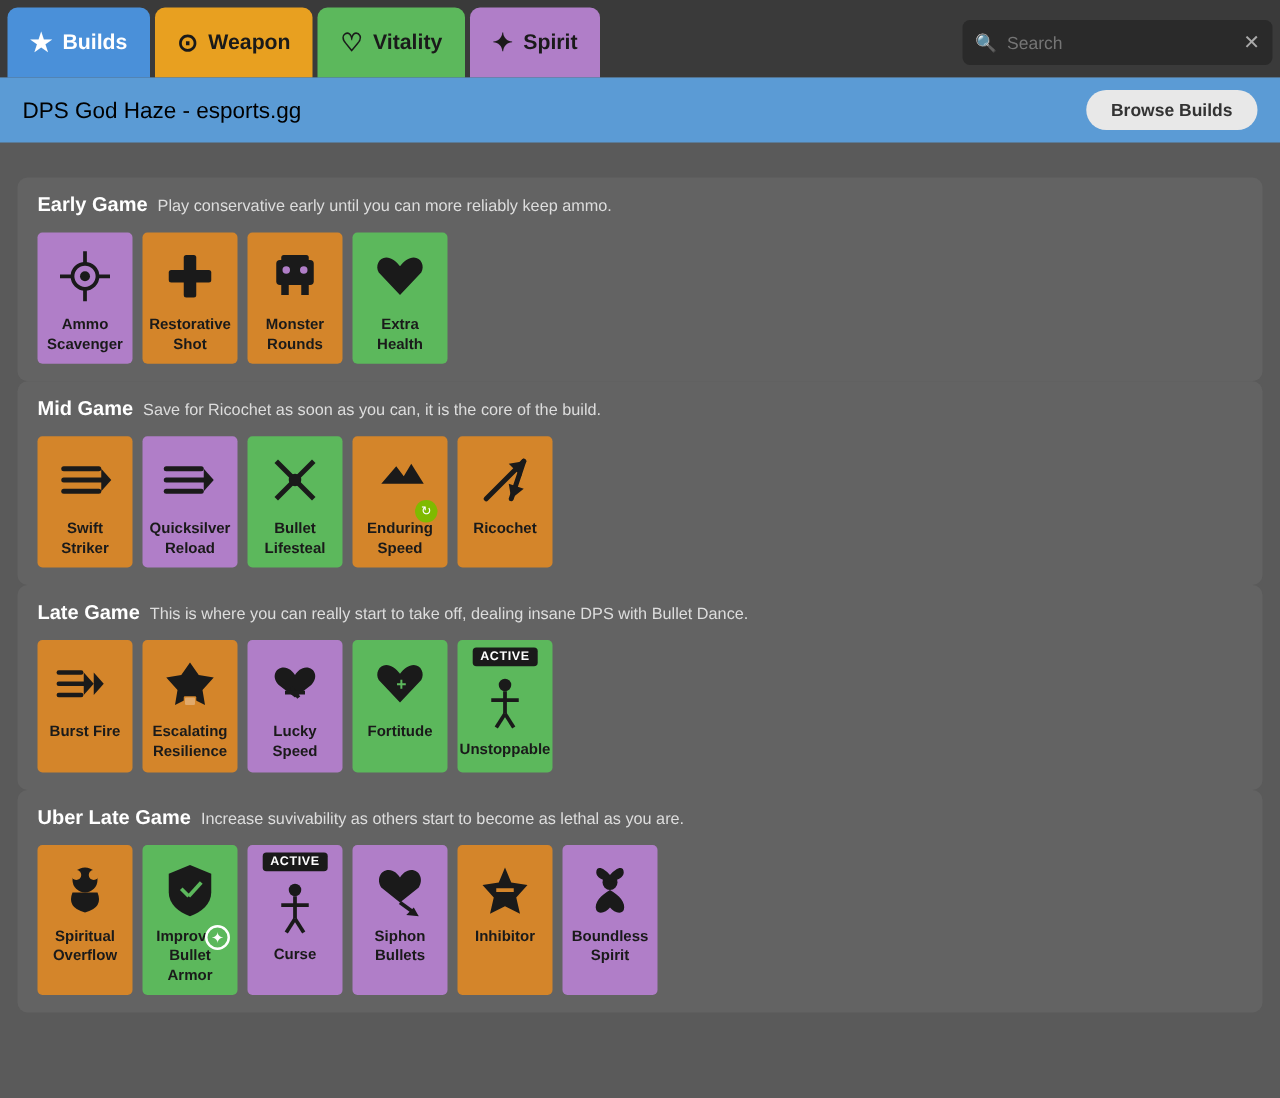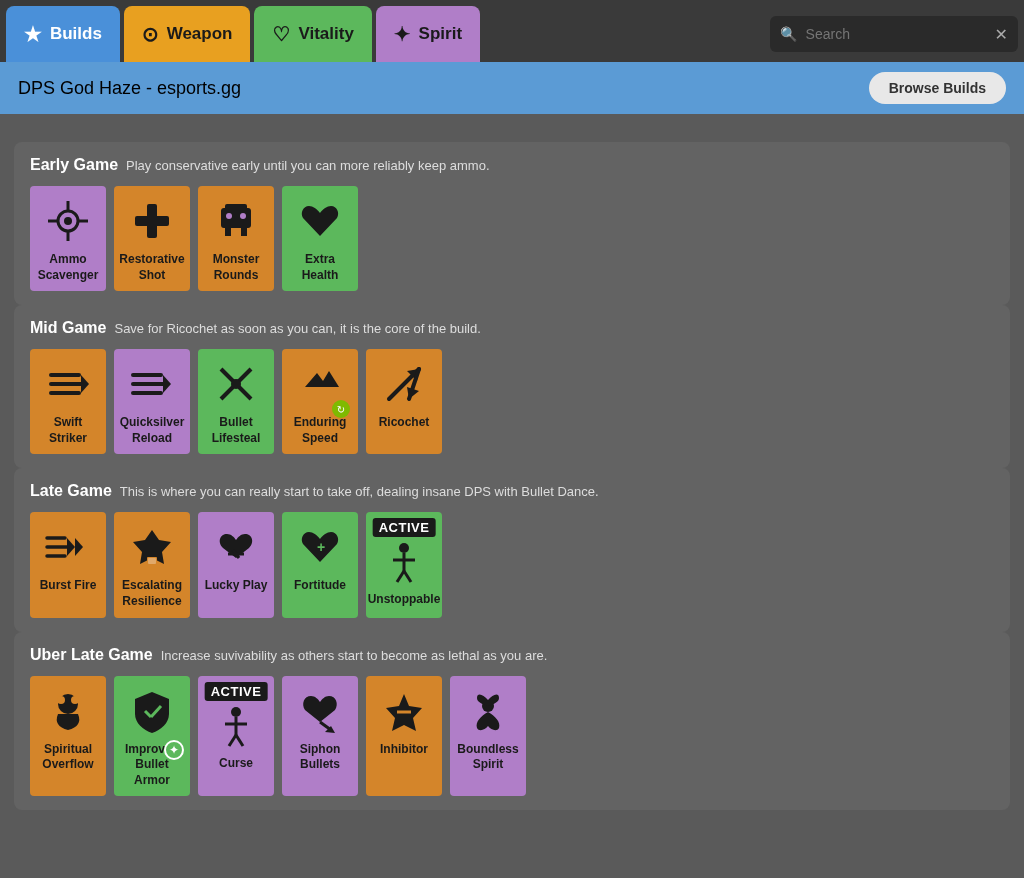--- a/index.html
+++ b/index.html
@@ -197,21 +197,21 @@
       line-height: 1.3;
     }
 
     .active-badge {
       position: absolute;
       top: 6px;
       left: 50%;
       transform: translateX(-50%);
       background: #1a1a1a;
       color: #fff;
-      font-size: 13px;
+      font-size: 10px;
       font-weight: 700;
       padding: 2px 6px;
       border-radius: 3px;
       letter-spacing: 0.5px;
       white-space: nowrap;
     }
 
     .small-badge-tl {
       position: absolute;
       bottom: 36px;
@@ -405,21 +405,21 @@
           <span class="item-label">Escalating<br>Resilience</span>
         </div>
         <div class="item-card purple">
           <div class="item-icon">
             <svg width="50" height="50" viewBox="0 0 50 50">
                 <path d="M25 36 L12 26 C6 20 9 12 16 12 C20 12 23 15 25 18 C27 15 30 12 34 12 C41 12 44 20 38 26 Z" fill="#1a1a1a"></path>
                 <line x1="22" y1="28" x2="28" y2="36" stroke="#1a1a1a" stroke-width="3"></line>
                 <line x1="17" y1="32" x2="33" y2="32" stroke="#1a1a1a" stroke-width="3"></line>
               </svg>
           </div>
-          <span class="item-label">Lucky Play</span>
+          <span class="item-label">Lucky Speed</span>
         </div>
         <div class="item-card green">
           <div class="item-icon">
             <svg width="50" height="50" viewBox="0 0 50 50">
                 <path d="M25 40 L8 22 C5 17 8 10 14 10 C18 10 22 13 25 17 C28 13 32 10 36 10 C42 10 45 17 42 22 Z" fill="#1a1a1a"></path>
                 <text x="22" y="30" font-size="14" fill="#5cb85c" font-weight="bold">+</text>
               </svg>
           </div>
           <span class="item-label">Fortitude</span>
         </div>

